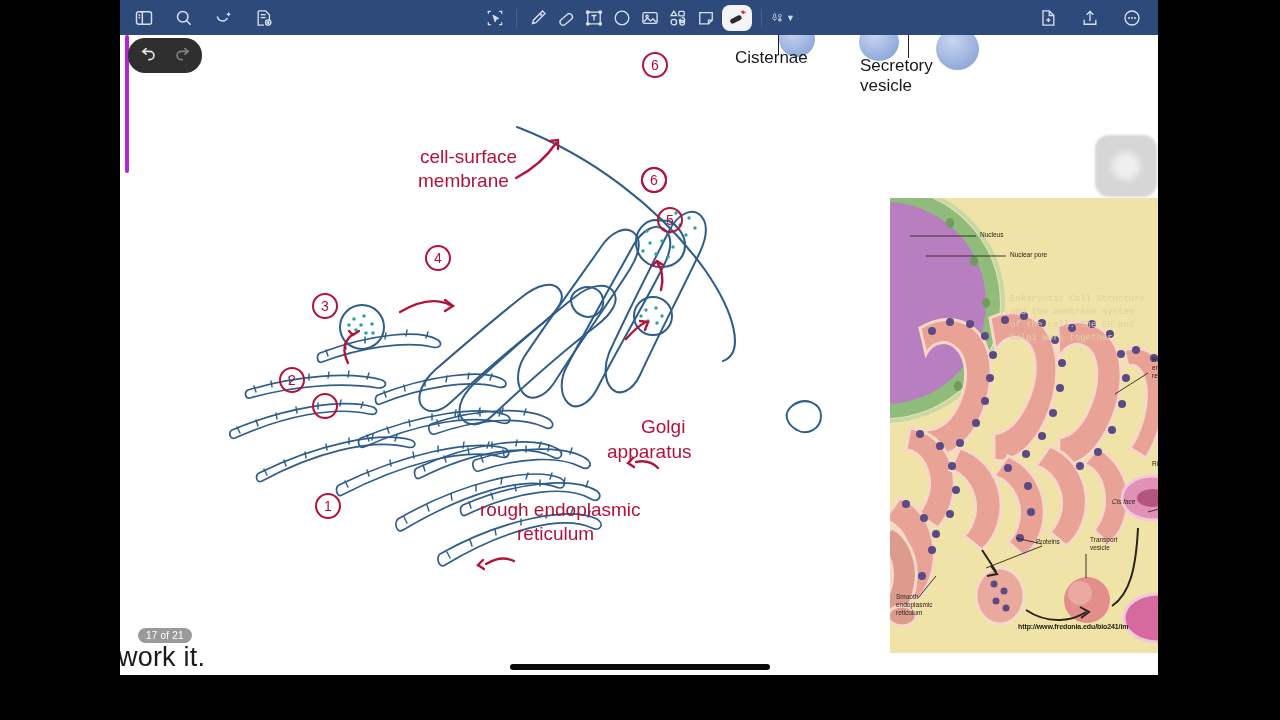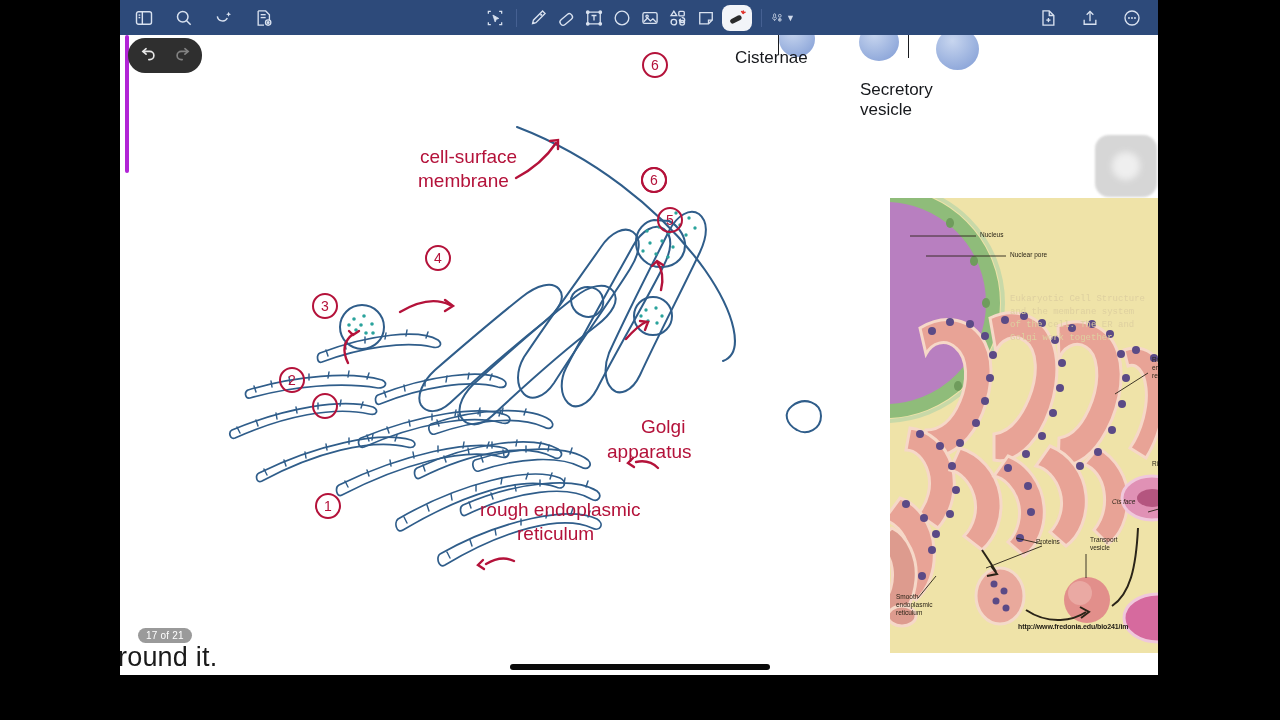--- a/index.html
+++ b/index.html
@@ -54,21 +54,21 @@
   }
   .undo-pill .ic { width: 22px; height: 22px; cursor: pointer; }
   .undo-pill .ic.dim { opacity: .45; }
 
   
   .slide-label {
     position: absolute; color: #16181c; font-size: 17px; line-height: 20px;
     text-align: left; white-space: pre-line;
   }
   .lbl-cisternae { left: 615px; top: 13px; width: 140px; }
-  .lbl-secvesicle { left: 740px; top: 21px; width: 120px; margin-top: 24px; }
+  .lbl-secvesicle { left: 740px; top: 21px; width: 120px; }
   .leader {
     position: absolute; width: 1px; background: #1a1c20;
   }
   .blue-blob {
     position: absolute; border-radius: 50%;
     background: radial-gradient(circle at 38% 30%, #c8d6ef 0%, #9fb5e0 55%, #7e9ad4 100%);
   }
 
   
   .body-text {
@@ -677,16 +677,16 @@
       <div class="fig-cap" style="left:200px;top:338px;">Transport
 vesicle</div>
       <div class="ghost-text">Eukaryotic Cell Structure
 and the membrane system
 of the cell. The ER and
 Golgi work together</div>
       <div class="fig-url">http://www.fredonia.edu/bio241/im</div>
     </div>
 
     <div class="page-badge">17 of 21</div>
-    <div class="body-text">round it.</div>
+    <div class="body-text">work it.</div>
     <div class="scroll-ind"></div>
   </div>
 </div>
 
 </body></html>

